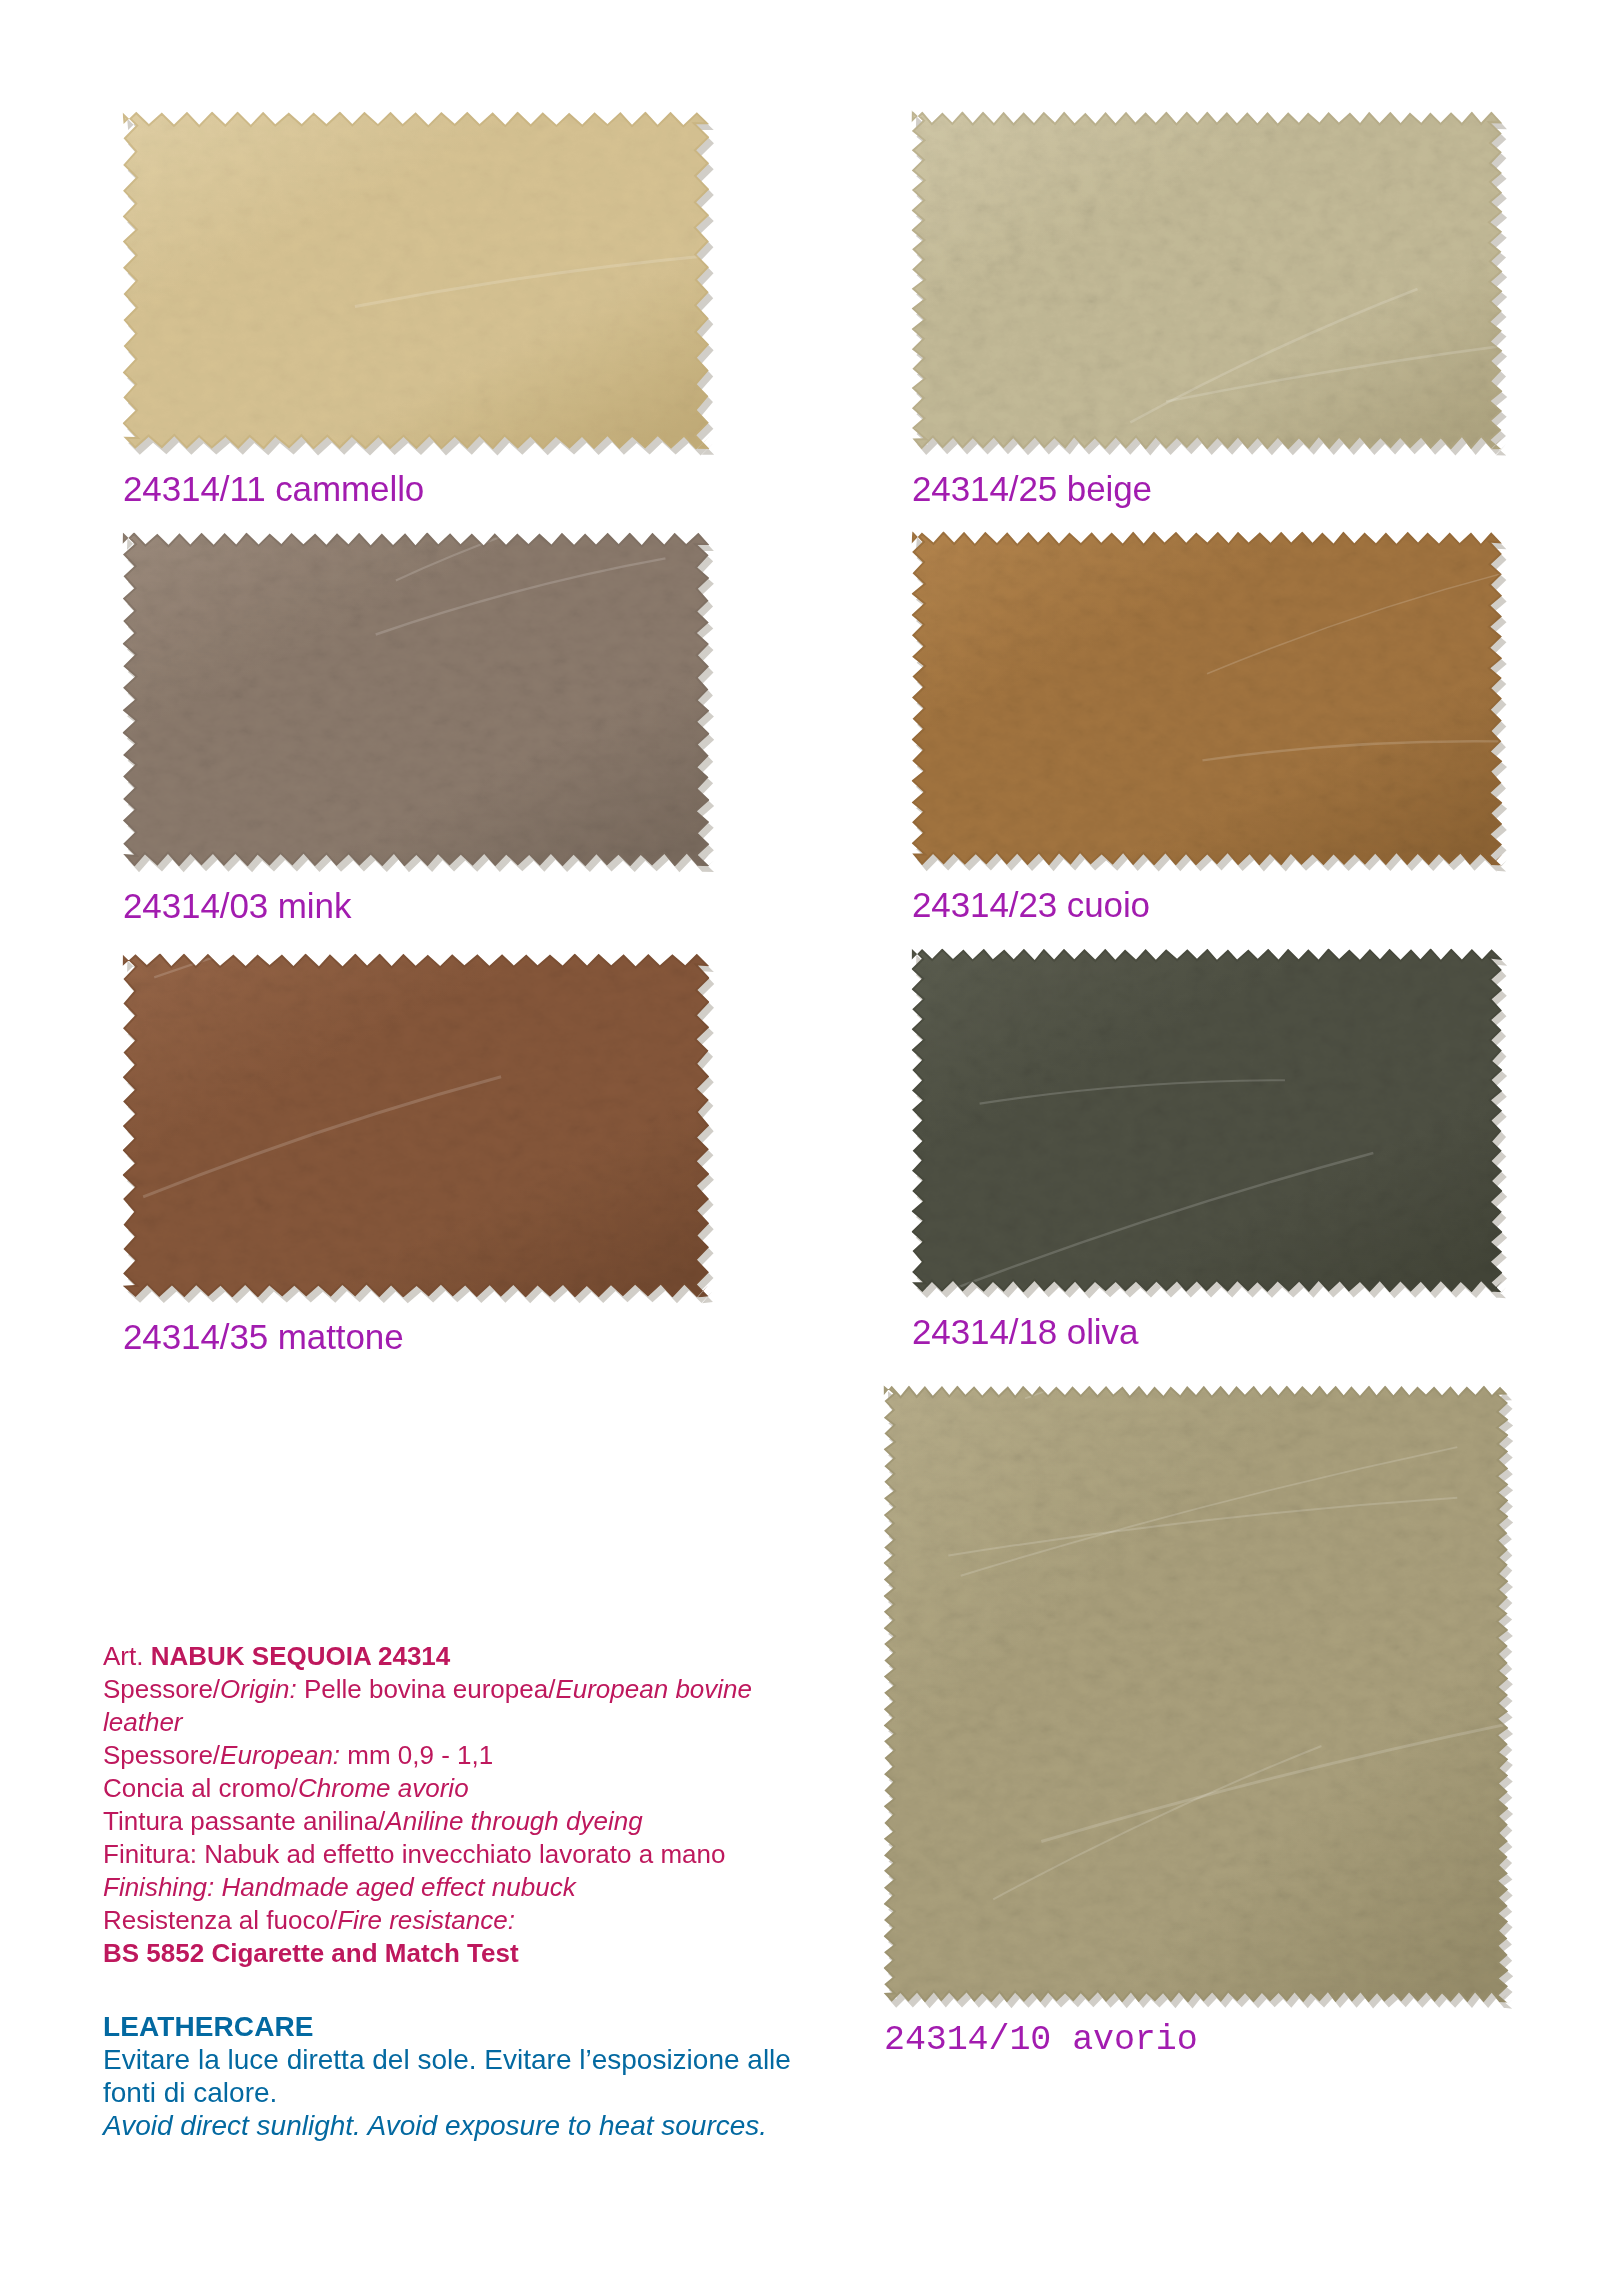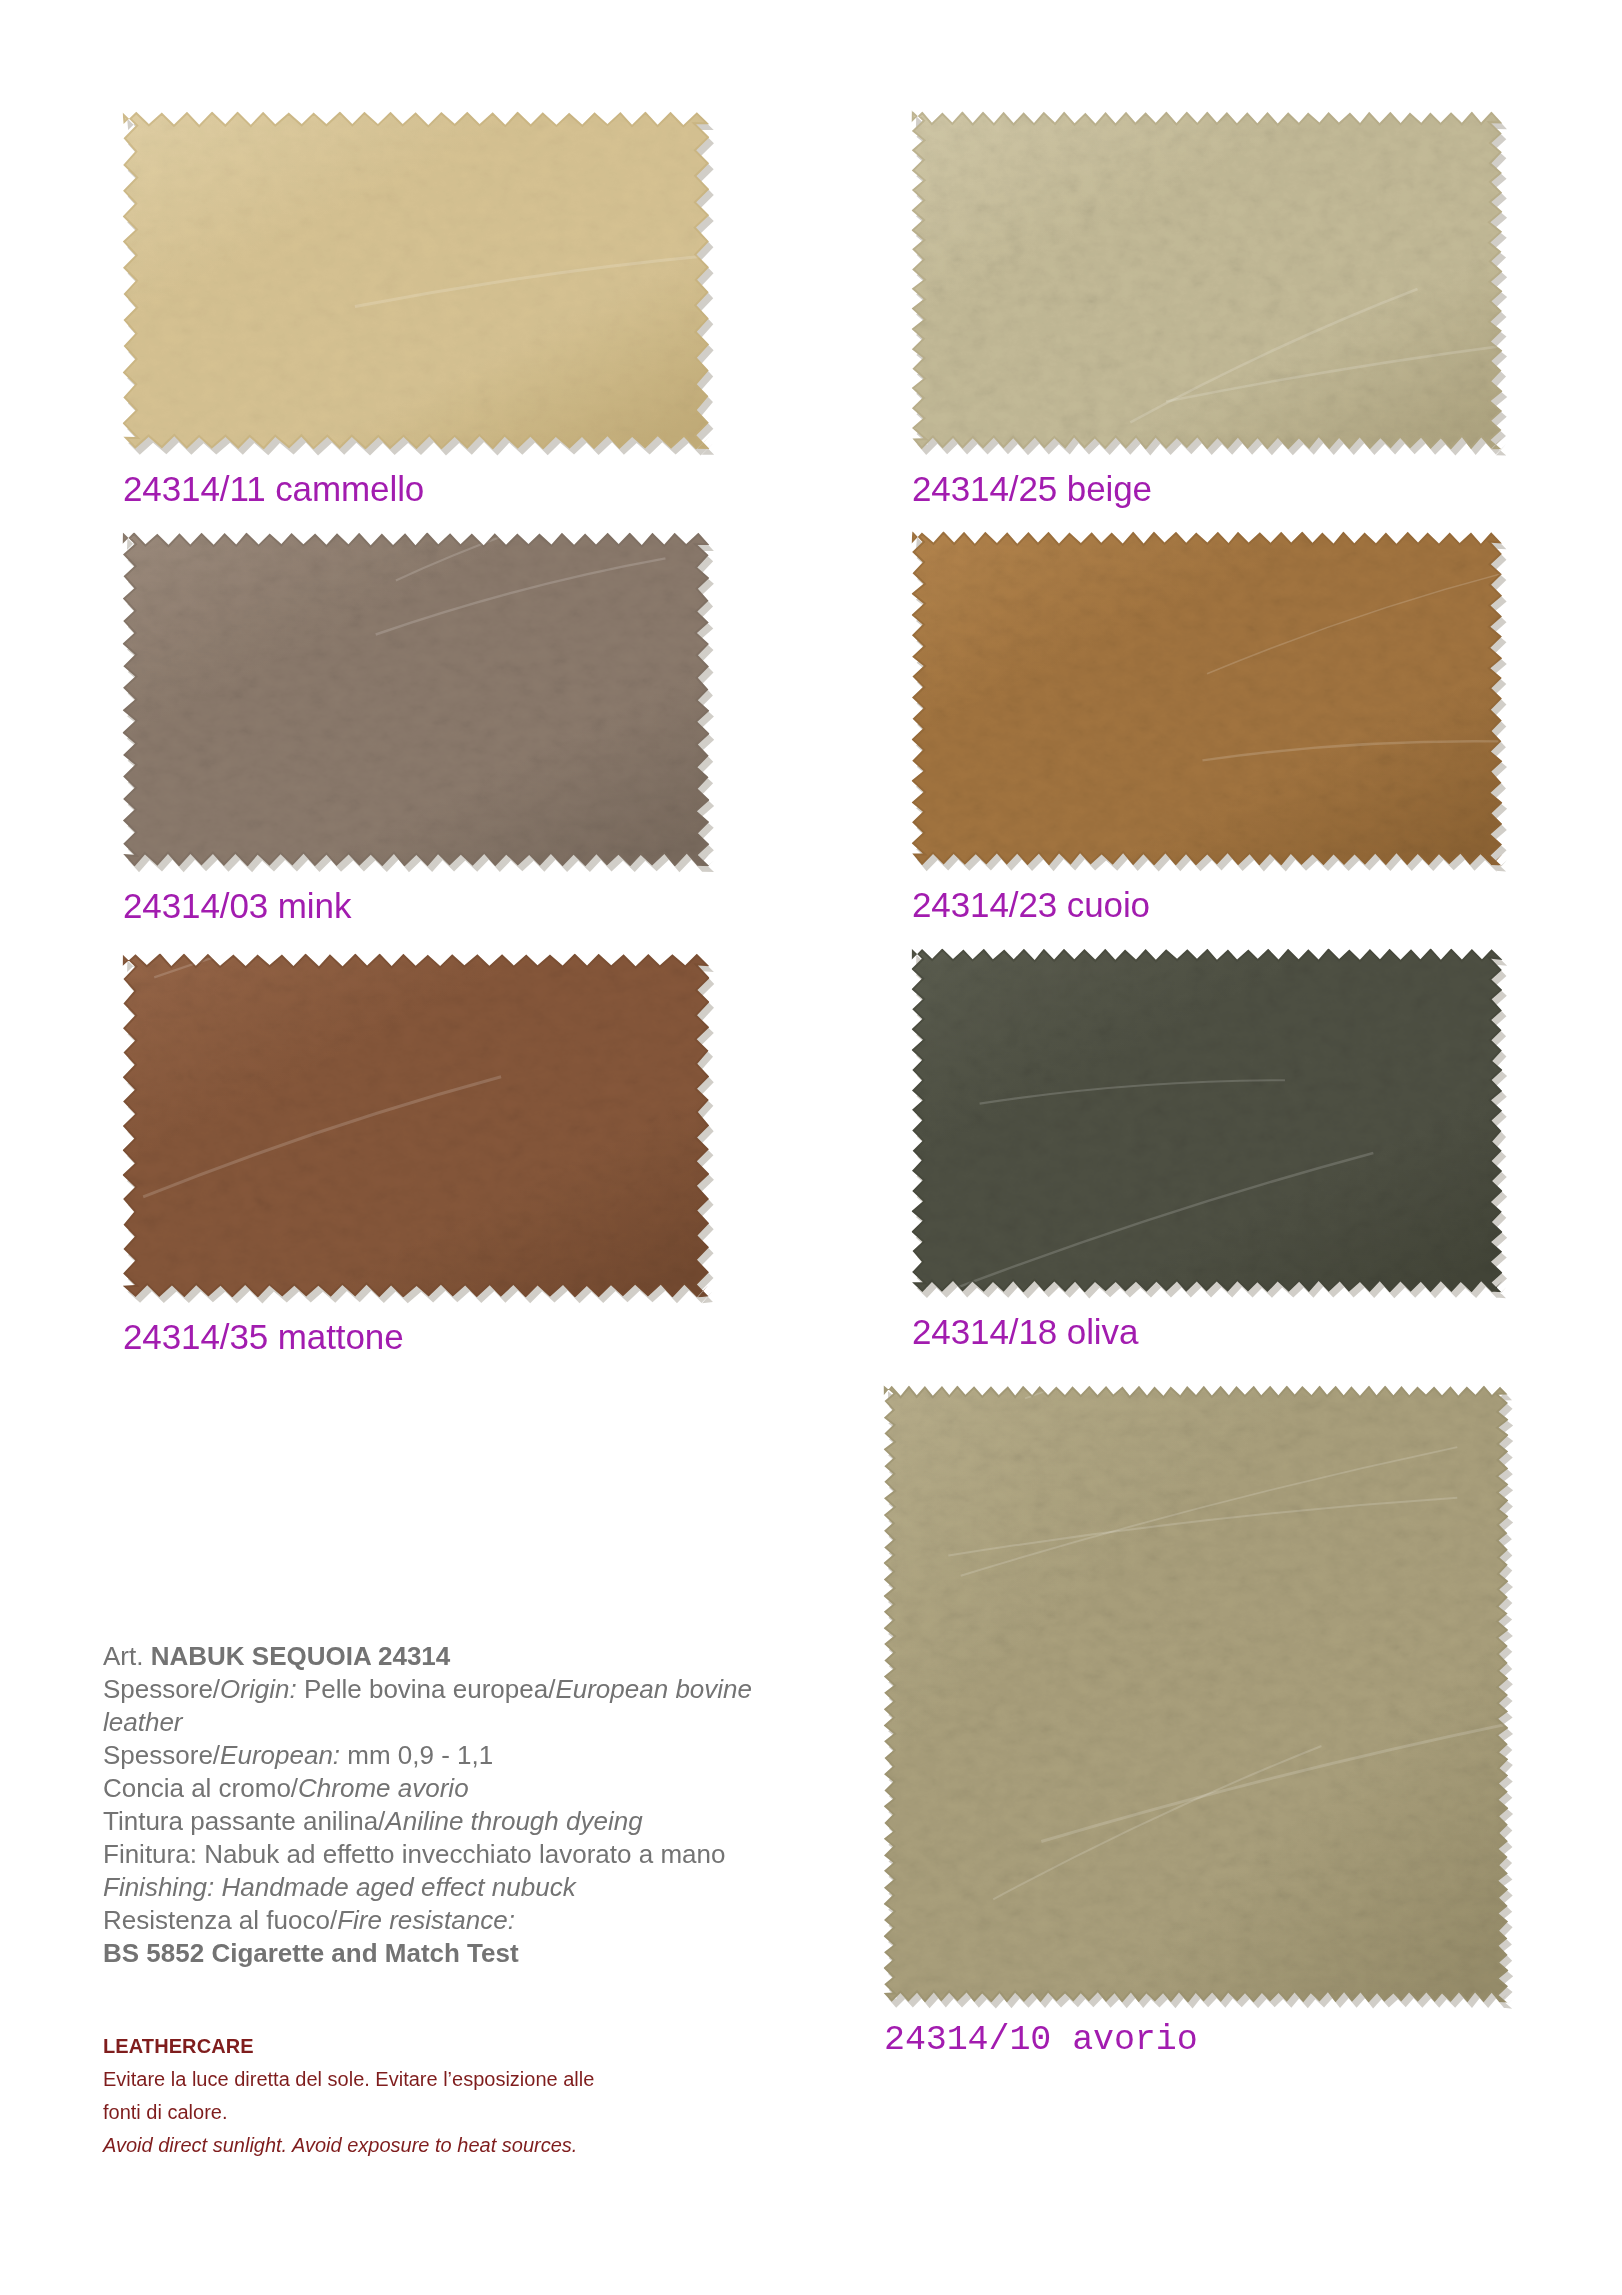--- a/index.html
+++ b/index.html
@@ -57,35 +57,34 @@
   }
 
   
   .spec-block {
     position: absolute;
     left: 103px;
     top: 1640px;
     width: 734px;
     font-size: 26px;
     line-height: 33px;
-    color: #737373;
+    color: #be185d;
   }
   .spec-line { display: block; }
   .spec-strong { font-weight: 700; }
   .spec-em { font-style: italic; }
 
   .care-block {
     position: absolute;
     left: 103px;
     top: 2010px;
     width: 734px;
-    font-size: 20px;
+    font-size: 28px;
     line-height: 33px;
-    color: #7f1d1d;
-    margin-top: 20px;
+    color: #0369a1;
   }
   .care-title {
     display: block;
     font-weight: 700;
     letter-spacing: 0.1px;
   }
   .care-line { display: block; }
   .care-line.italic { font-style: italic; }
 </style>
 </head>

